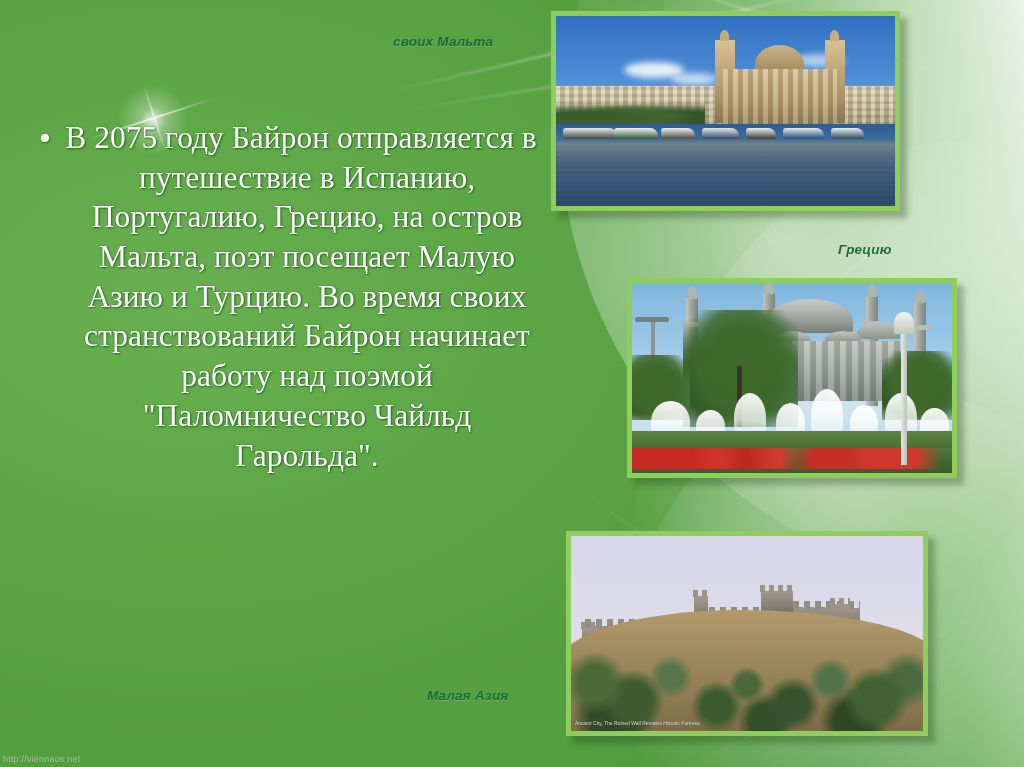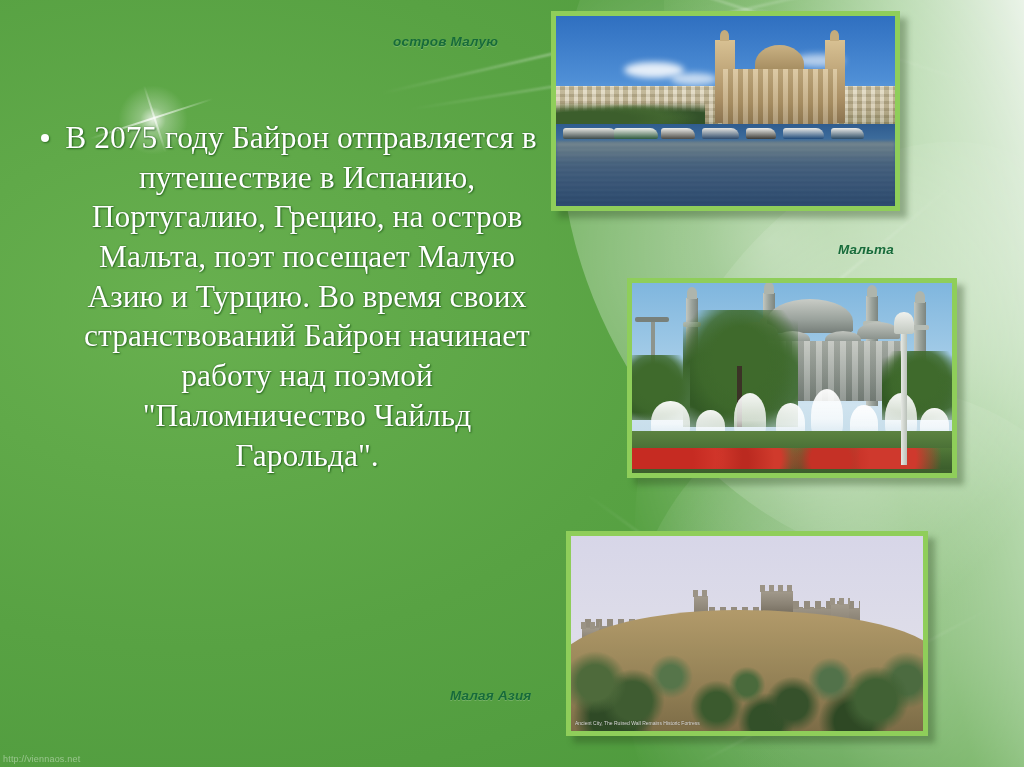--- a/index.html
+++ b/index.html
@@ -221,21 +221,21 @@
     font-family:"Liberation Sans", sans-serif;
     font-weight:bold; font-style:italic;
     font-size:13.5px;
     color:#176b3a;
     letter-spacing:.2px;
     white-space:nowrap;
     text-shadow:0 1px 0 rgba(255,255,255,0.18);
   }
   #cap-malta  { left:393px; top:34px; }
   #cap-turkey { left:838px; top:242px; }
-  #cap-asia   { left:450px; top:688px; }
+  #cap-asia   { left:427px; top:688px; }
 
   
   #watermark {
     position:absolute; left:3px; bottom:3px;
     font-family:"Liberation Sans", sans-serif;
     font-size:9px;
     color:rgba(255,255,255,0.40);
     letter-spacing:.2px;
   }
 </style>
@@ -257,21 +257,21 @@
   <div class="sparkle sp1"></div>
   <div class="sparkle sp2"></div>
   <div class="sparkle sp3"></div>
   <div class="sp-cross" style="top:118px;left:86px;width:130px;transform:rotate(-18deg);opacity:.85"></div>
   <div class="sp-cross" style="top:118px;left:120px;width:70px;transform:rotate(72deg);opacity:.7"></div>
 
   <div id="body-text">
     <span class="bullet-dot"></span><span>В 2075 году Байрон отправляется в путешествие в Испанию, Португалию, Грецию, на остров Мальта, поэт посещает Малую Азию и Турцию. Во время своих странствований Байрон начинает работу над поэмой "Паломничество Чайльд Гарольда".</span>
   </div>
 
-  <div class="caption" id="cap-malta">остров Малую</div>
+  <div class="caption" id="cap-malta">своих Мальта</div>
 
   <div class="photo-frame" id="frame-malta">
     <div class="photo">
       <div class="malta-sky"></div>
       <div class="malta-cloud" style="left:20%;top:24%;width:60px;height:16px;"></div>
       <div class="malta-cloud" style="left:34%;top:30%;width:46px;height:12px;opacity:.8"></div>
       <div class="malta-cloud" style="left:70%;top:20%;width:52px;height:13px;opacity:.7"></div>
       <div class="malta-town"></div>
       <div class="malta-church">
         <div class="tw l"></div>
@@ -287,21 +287,21 @@
         <i style="left:31%; width:10%; background:linear-gradient(180deg,#ededea,#4a4a46);"></i>
         <i style="left:43%; width:11%; background:linear-gradient(180deg,#e6e6e2,#2e4a6a);"></i>
         <i style="left:56%; width:9%;  background:linear-gradient(180deg,#f0f0ec,#3a3a36);"></i>
         <i style="left:67%; width:12%; background:linear-gradient(180deg,#eaeae6,#1e4a7a);"></i>
         <i style="left:81%; width:10%; background:linear-gradient(180deg,#ededea,#2a4a64);"></i>
       </div>
       <div class="malta-refl"></div>
     </div>
   </div>
 
-  <div class="caption" id="cap-turkey">Мальта</div>
+  <div class="caption" id="cap-turkey">Грецию</div>
 
   <div class="photo-frame" id="frame-turkey">
     <div class="photo">
       <div class="tk-sky"></div>
 
       <div class="tk-min" style="left:17%;top:8%;height:58%"></div>
       <div class="tk-min" style="left:41%;top:5%;height:60%"></div>
       <div class="tk-min" style="left:73%;top:7%;height:58%"></div>
       <div class="tk-min" style="left:88%;top:10%;height:55%"></div>
 

